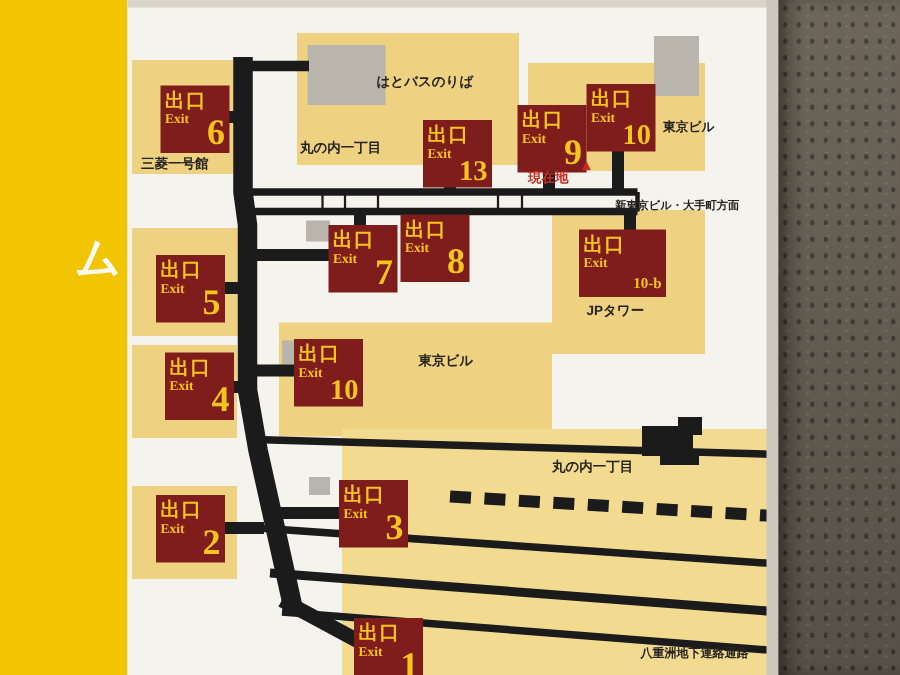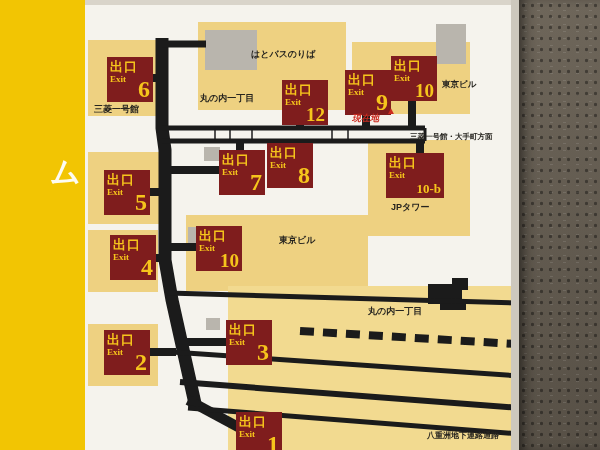--- a/index.html
+++ b/index.html
@@ -27,26 +27,26 @@
 
   svg.mapgfx{position:absolute;left:0;top:0;}
 
   
   .badge{position:absolute;width:46px;height:45px;background:#7f1d1d;color:#f6c51c;font-family:Liberation Serif, serif;}
   .badge .b-kanji{position:absolute;left:3px;top:1px;font-size:13px;font-weight:bold;letter-spacing:1px;}
   .badge .b-en{position:absolute;left:3px;top:17px;font-size:9px;font-weight:bold;}
   .badge .b-num{position:absolute;right:3px;bottom:1px;font-size:24px;font-weight:bold;line-height:1;}
   .badge.two .b-num{font-size:19px;}
   .badge.wide{width:58px;}
-  .badge.wide .b-num{font-size:13px;bottom:3px;}
+  .badge.wide .b-num{font-size:10px;bottom:3px;}
 
   
   .map-label{position:absolute;font-size:9px;color:#26241f;font-weight:600;white-space:nowrap;}
   .map-label.small{font-size:7.5px;}
-  .map-label.red{color:#cc2b20;font-style:italic;}
+  .map-label.red{color:#cc2b20;}
   .loc-marker{position:absolute;left:386px;top:105px;color:#cc2b20;font-size:10px;font-weight:bold;}
 </style>
 </head>
 <body>
 
 <div id="scene">
 
   <div class="strip">
     <span class="strip-char">ム</span>
   </div>
@@ -128,21 +128,21 @@
   </svg>
 
   <div class="badge" style="left:107px;top:57px">
       <span class="b-kanji">出口</span>
       <span class="b-en">Exit</span>
       <span class="b-num">6</span>
     </div>
   <div class="badge two" style="left:282px;top:80px">
       <span class="b-kanji">出口</span>
       <span class="b-en">Exit</span>
-      <span class="b-num">12</span>
+      <span class="b-num">13</span>
     </div>
   <div class="badge" style="left:345px;top:70px">
       <span class="b-kanji">出口</span>
       <span class="b-en">Exit</span>
       <span class="b-num">9</span>
     </div>
   <div class="badge two" style="left:391px;top:56px">
       <span class="b-kanji">出口</span>
       <span class="b-en">Exit</span>
       <span class="b-num">10</span>
@@ -194,21 +194,21 @@
     </div>
 
   <div class="map-label" style="left:251px;top:48px">はとバスのりば</div>
   <div class="map-label" style="left:200px;top:92px">丸の内一丁目</div>
   <div class="map-label" style="left:442px;top:79px;font-size:8.5px">東京ビル</div>
   <div class="map-label" style="left:94px;top:103px">三菱一号館</div>
   <div class="map-label" style="left:391px;top:201px">JPタワー</div>
   <div class="map-label" style="left:279px;top:234px">東京ビル</div>
   <div class="map-label" style="left:368px;top:305px">丸の内一丁目</div>
   <div class="map-label small" style="left:427px;top:430px;font-size:8px">八重洲地下連絡通路</div>
-  <div class="map-label small" style="left:410px;top:132px">三菱一号館・大手町方面</div>
+  <div class="map-label small" style="left:410px;top:132px">新東京ビル・大手町方面</div>
 
   <div class="map-label red" style="left:352px;top:112px">現在地</div>
   <span class="loc-marker">▲</span>
 
   <div class="seam"></div>
   <div class="wall"></div>
 
 </div>
 
 </body></html>

